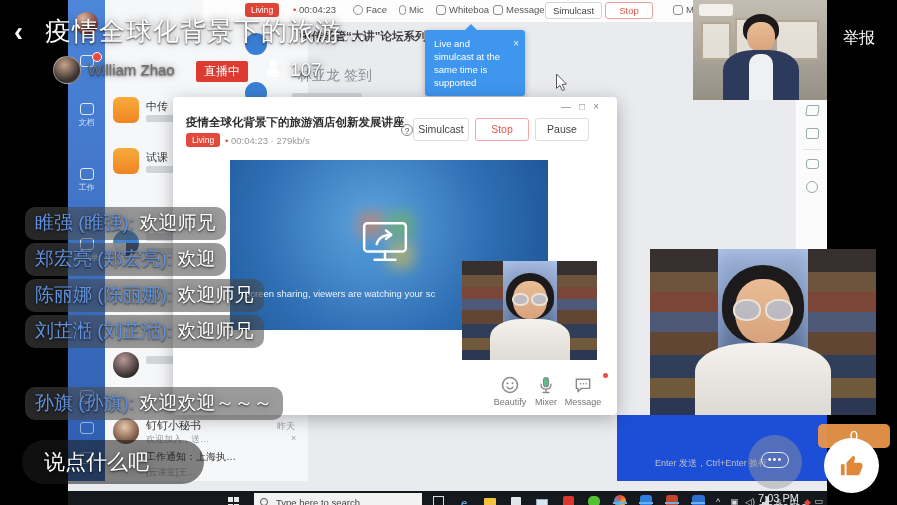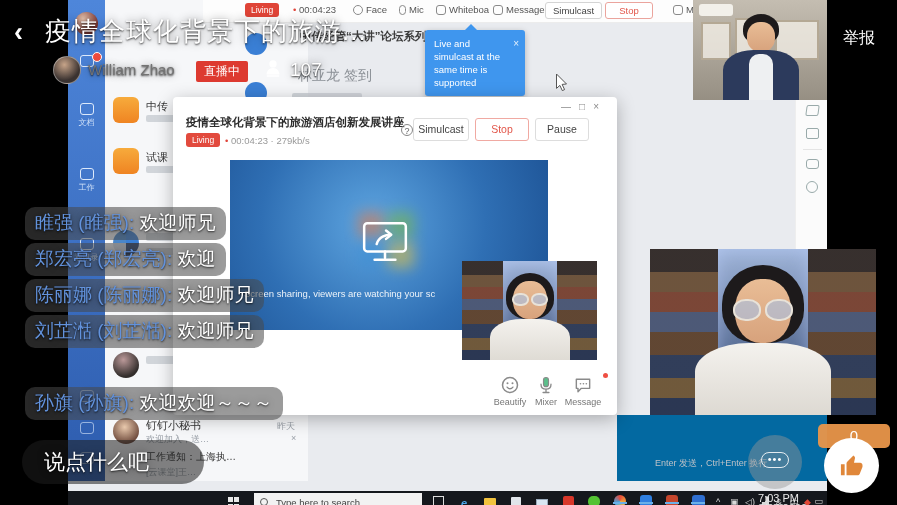--- a/index.html
+++ b/index.html
@@ -176,21 +176,21 @@
       </div>
 
       <div class="abs" style="left:727px;top:97px;width:32px;height:384px;background:#fbfbfb;border-left:1px solid #eee">
         <div class="abs" style="left:10px;top:8px;width:13px;height:11px;border:1.4px solid #9aa;border-radius:2px;transform:skewX(-8deg)"></div>
         <div class="abs" style="left:10px;top:31px;width:13px;height:11px;border:1.4px solid #9aa;border-radius:2px"></div>
         <div class="abs" style="left:7px;top:52px;width:19px;height:1px;background:#e4e4e4"></div>
         <div class="abs" style="left:10px;top:62px;width:13px;height:10px;border:1.4px solid #9aa;border-radius:3px"></div>
         <div class="abs" style="left:10px;top:84px;width:12px;height:12px;border:1.4px solid #9aa;border-radius:50%"></div>
       </div>
 
-      <div class="abs" style="left:549px;top:415px;width:210px;height:66px;background:#0369a1">
+      <div class="abs" style="left:549px;top:415px;width:210px;height:66px;background:#1d4ed8">
         <div class="bgtext" style="left:38px;top:42px;font-size:9px;color:#bcc1c7">Enter 发送，Ctrl+Enter 换行</div>
       </div>
     </div>
 
     <div class="livewin">
       <div class="winctl">
         <span>—</span><span>□</span><span>×</span>
       </div>
       <div class="lw-title">疫情全球化背景下的旅游酒店创新发展讲座</div>
       <div class="lw-badge">Living</div>

